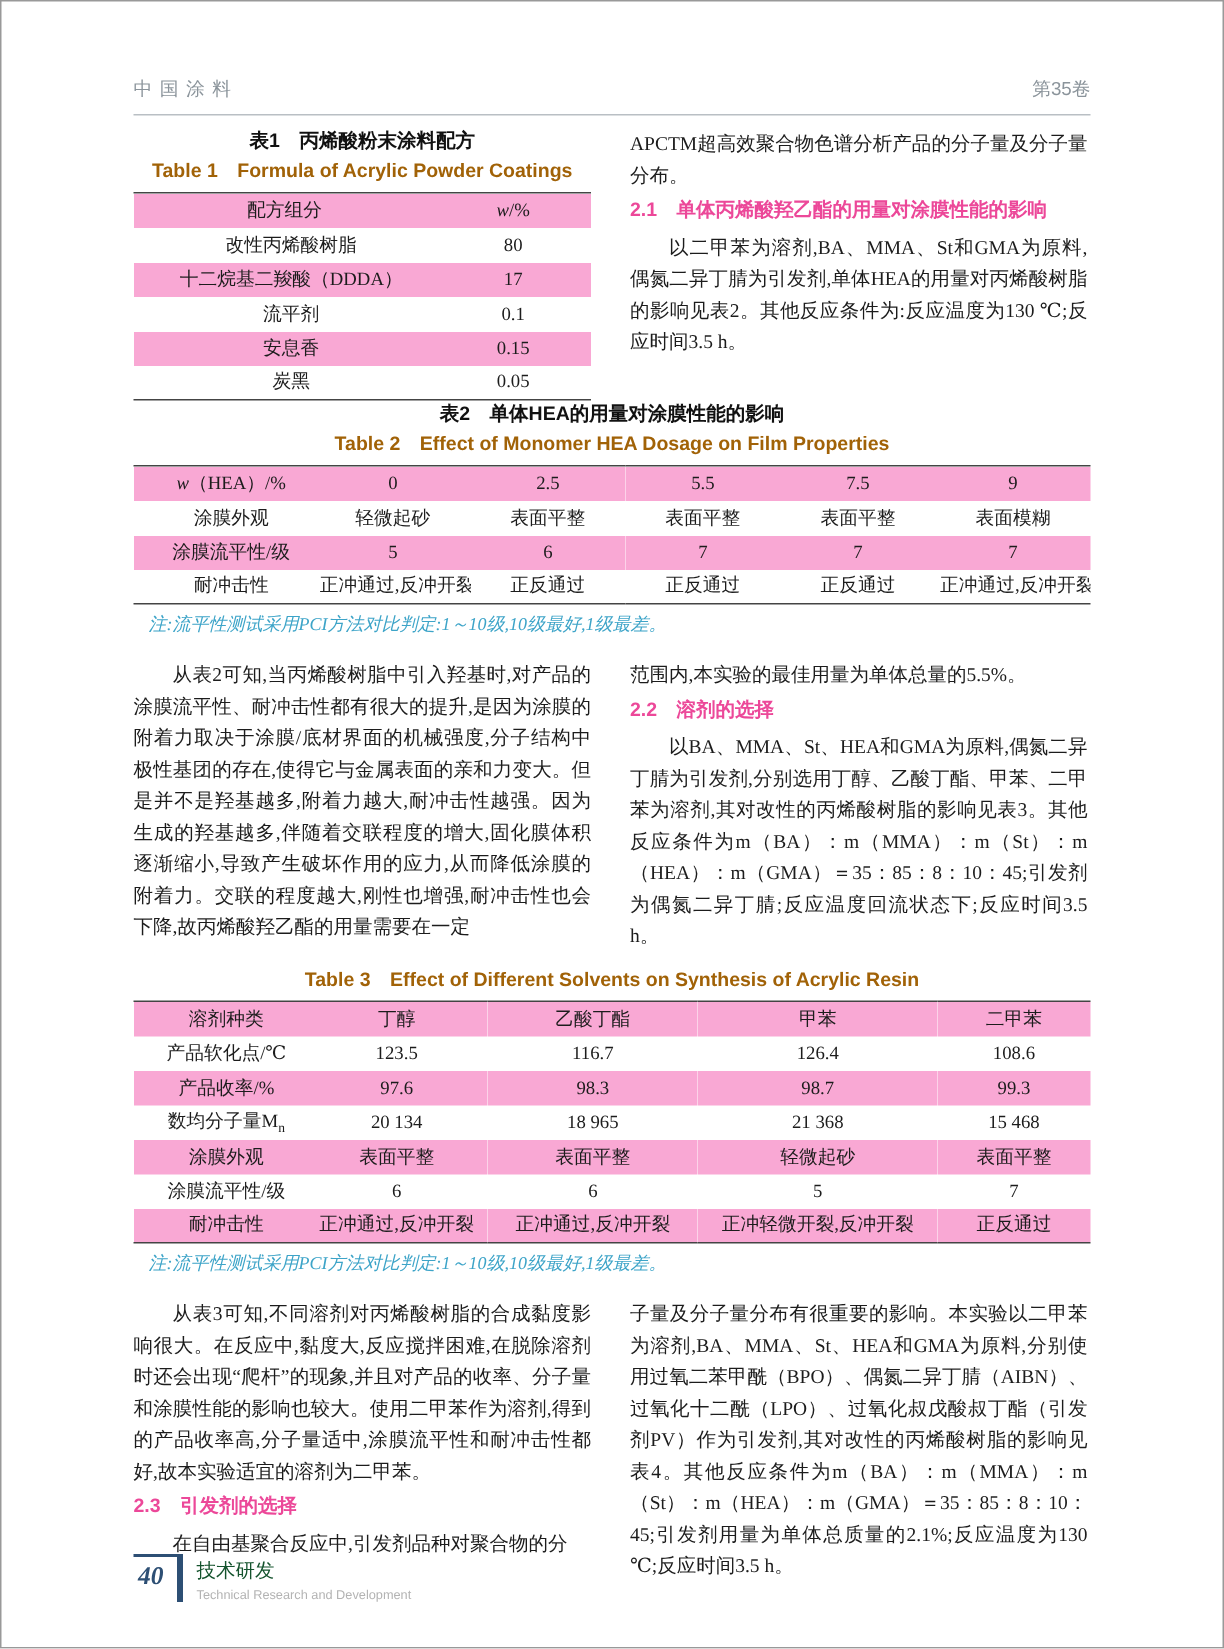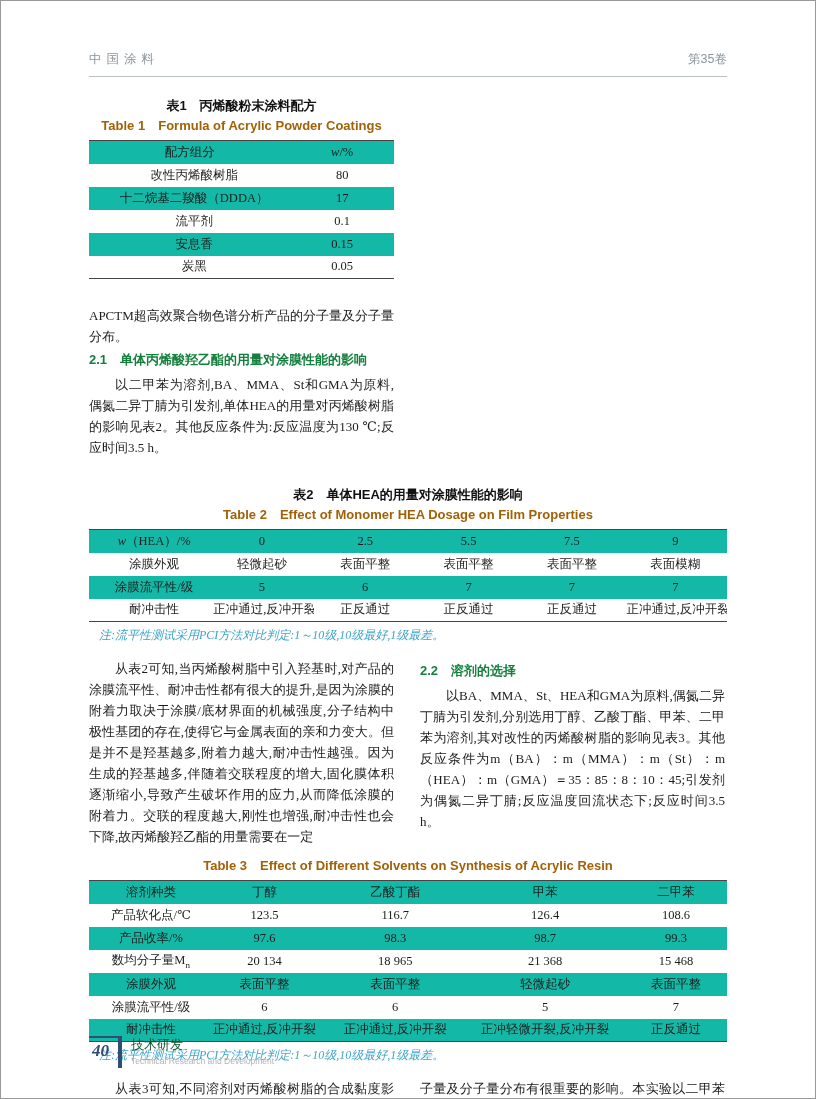--- a/index.html
+++ b/index.html
@@ -16,69 +16,69 @@
     border-bottom:1px solid #b9bfc4;
     display:flex; justify-content:space-between; align-items:flex-end;
     font-family:"Liberation Sans","DejaVu Sans",sans-serif;
     font-size:12.5px; color:#8b949b;
   }
   .rhead .journal { letter-spacing:5px; }
   
   .content { margin:0 88px; }
   .twocol { display:flex; gap:26px; }
   .col { width:305px; }
-  .sec1 { margin-top:20px;flex-direction:column; }
+  .sec1 { margin-top:8px; }
   p.body {
     font-size:13px; line-height:21px; text-align:justify;
     text-justify:inter-ideograph;
   }
   p.indent { text-indent:2em; }
   .h2 {
     font-family:"Liberation Sans","DejaVu Sans",sans-serif;
     font-size:16.5px; font-weight:bold; color:#3da4c8;
     margin:12px 0 7px 0;
   }
   .h3 {
     font-family:"Liberation Sans","DejaVu Sans",sans-serif;
-    font-size:13px; font-weight:bold; color:#15803d;
+    font-size:13px; font-weight:bold; color:#ec4899;
     margin:4px 0 5px 0;
   }
   
   .tblock { }
   .t-cn {
     text-align:center; font-weight:bold; font-size:13px;
     font-family:"Liberation Sans","DejaVu Sans",sans-serif; color:#111;
   }
   .t-en {
     text-align:center; font-weight:bold; font-size:13px; margin-top:2px;
     font-family:Liberation Sans, sans-serif; color:#a16207;
   }
   table.dt {
     width:100%; border-collapse:collapse; table-layout:fixed;
     margin-top:5px;
     border-top:1.5px solid #444; border-bottom:1.5px solid #444;
     font-size:12.5px;
   }
   table.dt td { height:23px; text-align:center; padding:1px 3px; overflow:hidden; white-space:nowrap; }
   table.dt td.lbl { text-align:center; padding-left:12px; }
-  tr.blue { background:#14b8a6; }
+  tr.blue { background:#f9a8d4; }
   .tnote {
     color:#3da4c8; font-size:12px; font-style:italic;
     margin:5px 0 0 10px;
   }
   i.var { font-style:italic; font-family:"Liberation Serif",serif; }
   sub.small { font-size:9px; }
-  .t2 { margin-top:28px; }
+  .t2 { margin-top:0; }
   .t3 { margin-top:10px; }
   .mid { margin-top:14px; }
   .bot { margin-top:14px; }
   
   .pfoot {
     position:absolute; left:88px; bottom:30px;
-    display:flex; align-items:flex-start;
+    display:flex; align-items:flex-end;
   }
   .pnum-box {
     border-top:2px solid #2d4f74; border-right:4px solid #2d4f74;
     padding:3px 9px 7px 3px; margin-right:9px;
   }
   .pnum {
     font-family:"Liberation Serif",serif; font-style:italic; font-weight:bold;
     font-size:17px; color:#2d4f74;
   }
   .f-cn {
@@ -196,20 +196,21 @@
       </tbody>
         </table>
       <div class="tnote">注:流平性测试采用PCI方法对比判定:1～10级,10级最好,1级最差。</div>
     </div>
 
     <div class="twocol mid">
       <div class="col">
         <p class="body indent">从表2可知,当丙烯酸树脂中引入羟基时,对产品的涂膜流平性、耐冲击性都有很大的提升,是因为涂膜的附着力取决于涂膜/底材界面的机械强度,分子结构中极性基团的存在,使得它与金属表面的亲和力变大。但是并不是羟基越多,附着力越大,耐冲击性越强。因为生成的羟基越多,伴随着交联程度的增大,固化膜体积逐渐缩小,导致产生破坏作用的应力,从而降低涂膜的附着力。交联的程度越大,刚性也增强,耐冲击性也会下降,故丙烯酸羟乙酯的用量需要在一定</p>
       </div>
       <div class="col">
+        <p class="body">范围内,本实验的最佳用量为单体总量的5.5%。</p>
         <div class="h3">2.2　溶剂的选择</div>
         <p class="body indent">以BA、MMA、St、HEA和GMA为原料,偶氮二异丁腈为引发剂,分别选用丁醇、乙酸丁酯、甲苯、二甲苯为溶剂,其对改性的丙烯酸树脂的影响见表3。其他反应条件为m（BA）：m（MMA）：m（St）：m（HEA）：m（GMA）＝35：85：8：10：45;引发剂为偶氮二异丁腈;反应温度回流状态下;反应时间3.5 h。</p>
       </div>
     </div>
 
     <div class="tblock t3">
       <div class="t-en">Table 3　Effect of Different Solvents on Synthesis of Acrylic Resin</div>
       <table class="dt">
         <colgroup>
             <col style="width:18%">

